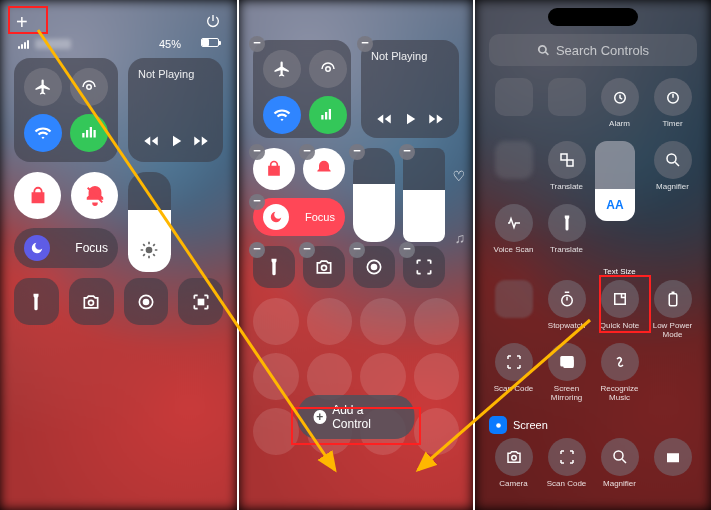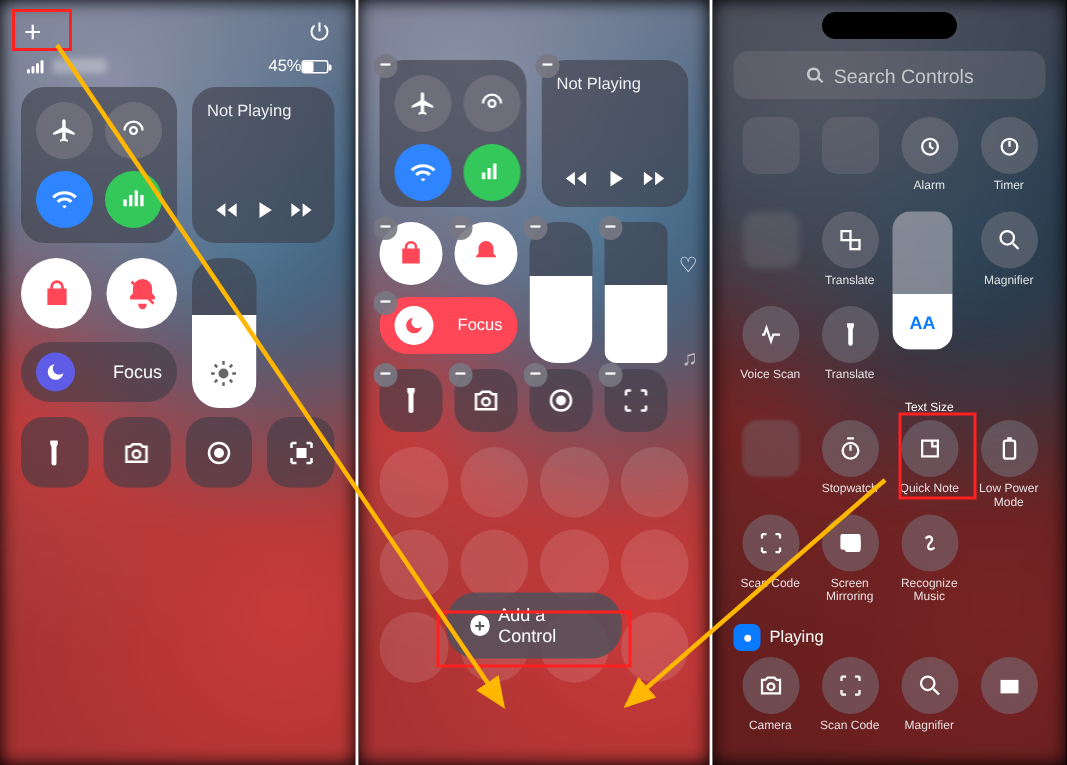--- a/index.html
+++ b/index.html
@@ -30,21 +30,21 @@
   }
   .content { position: relative; color: #fff; font-size: 10px; }
 
   
   .topbar1 { display:flex; justify-content:space-between; align-items:center; padding:12px 16px 4px; }
   .plus { font-size: 20px; font-weight: 300; line-height: 1; }
   .power { width:16px; height:16px; }
 
   .status1 { display:flex; justify-content:space-between; align-items:center; padding:2px 18px 8px; font-size:11px; }
   .status-left { display:flex; align-items:center; gap:6px; }
-  .status-right { display:flex; align-items:center; gap:0; }
+  .status-right { display:flex; align-items:flex-start; gap:20px; }
   .bars { display:flex; gap:1px; align-items:flex-end; }
   .bars span { width:2px; background:#fff; border-radius:1px; }
   .bars span:nth-child(1){height:3px} .bars span:nth-child(2){height:5px}
   .bars span:nth-child(3){height:7px} .bars span:nth-child(4){height:9px}
   .blur-txt { width:36px; height:10px; background:rgba(255,255,255,.3); border-radius:2px; filter:blur(2px); }
   .battery { width:18px; height:9px; border:1px solid #fff; border-radius:2px; position:relative; }
   .battery::after { content:''; position:absolute; right:-3px; top:2px; width:2px; height:4px; background:#fff; border-radius:0 1px 1px 0; }
   .battery .fill { height:100%; background:#fff; border-radius:1px; }
 
   
@@ -102,21 +102,21 @@
   .notch { height:28px; display:flex; justify-content:center; align-items:flex-start; }
   .pill { margin-top:8px; width:90px; height:18px; border-radius:10px; background:#000; }
   .search { margin:6px 14px; height:32px; border-radius:10px; background:rgba(120,120,130,.35); display:flex; align-items:center; justify-content:center; gap:6px; color:rgba(255,255,255,.65); font-size:13px; }
   .search svg { width:13px; height:13px; fill:rgba(255,255,255,.65); }
   .p3grid { display:grid; grid-template-columns:repeat(4,1fr); gap:4px 4px; padding:6px 14px; }
   .ctrl { display:flex; flex-direction:column; align-items:center; gap:3px; }
   .ctrl .ico { width:38px; height:38px; border-radius:50%; background:rgba(120,120,130,.5); display:flex; align-items:center; justify-content:center; }
   .ctrl .ico svg { width:18px; height:18px; fill:#fff; }
   .ctrl .lbl { font-size:8px; opacity:.85; text-align:center; min-height:18px; line-height:9px; }
   .placeholder { width:38px; height:38px; border-radius:10px; background:rgba(120,120,130,.35); }
-  .size-slider { grid-column:3; width:40px; height:92px; background:rgba(180,180,190,.6); border-radius:12px; position:relative; overflow:hidden; }
+  .size-slider { grid-column:3; width:40px; height:80px; background:rgba(180,180,190,.6); border-radius:12px; position:relative; overflow:hidden; }
   .size-slider .bot { position:absolute; bottom:0; left:0; right:0; height:40%; background:#fff; display:flex; align-items:center; justify-content:center; color:#0a7aff; font-size:12px; font-weight:700; }
   .capture-hdr { display:flex; align-items:center; gap:6px; padding:8px 14px 4px; font-size:11px; }
   .capture-hdr .cico { width:18px; height:18px; border-radius:5px; background:#0a7aff; display:flex; align-items:center; justify-content:center; }
   .capture-hdr .cico svg { width:11px; height:11px; fill:#fff; }
 
   .vol-mini { width:22px; height:48px; border-radius:8px; background:rgba(60,60,70,.6); position:relative; overflow:hidden;}
   .vol-mini .lvl { position:absolute; bottom:0;left:0;right:0;height:55%;background:#fff;}
   .heart { position:absolute; color:#fff; font-size:14px; }
   .musicnote { position:absolute; color:rgba(255,255,255,.6); font-size:14px; }
 </style>
@@ -578,21 +578,21 @@
           <div class="lbl">Recognize Music</div>
         </div>
     </div>
 
     <div class="capture-hdr">
       <div class="cico">
           <svg viewBox="0 0 24 24">
             <circle cx="12" cy="12" r="5"></circle>
           </svg>
         </div>
-      <span>Playing</span>
+      <span>Screen</span>
     </div>
     <div class="p3grid" style="padding-top:0">
       <div class="ctrl">
           <div class="ico">
             <svg viewBox="0 0 24 24">
               <path d="M4 7h3l2-2h6l2 2h3v12H4z" fill="none" stroke="#fff" stroke-width="2"></path>
               <circle cx="12" cy="13" r="3" fill="none" stroke="#fff" stroke-width="2"></circle>
             </svg>
           </div>
           <div class="lbl">Camera</div>

